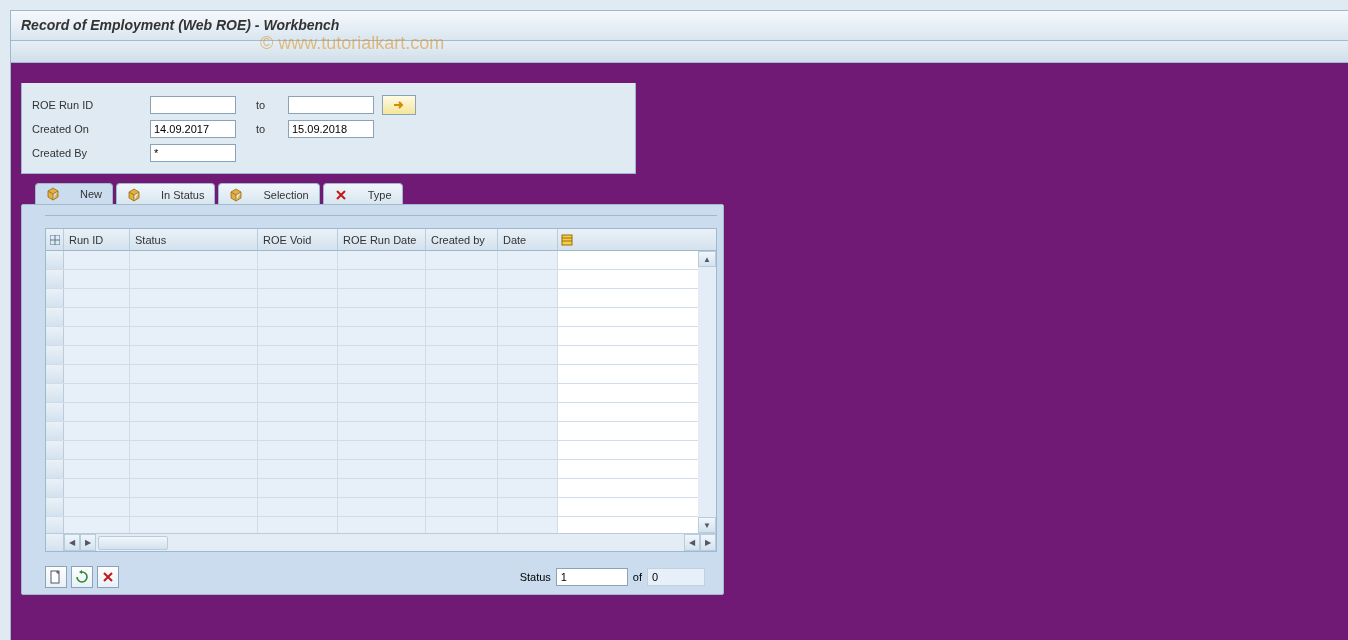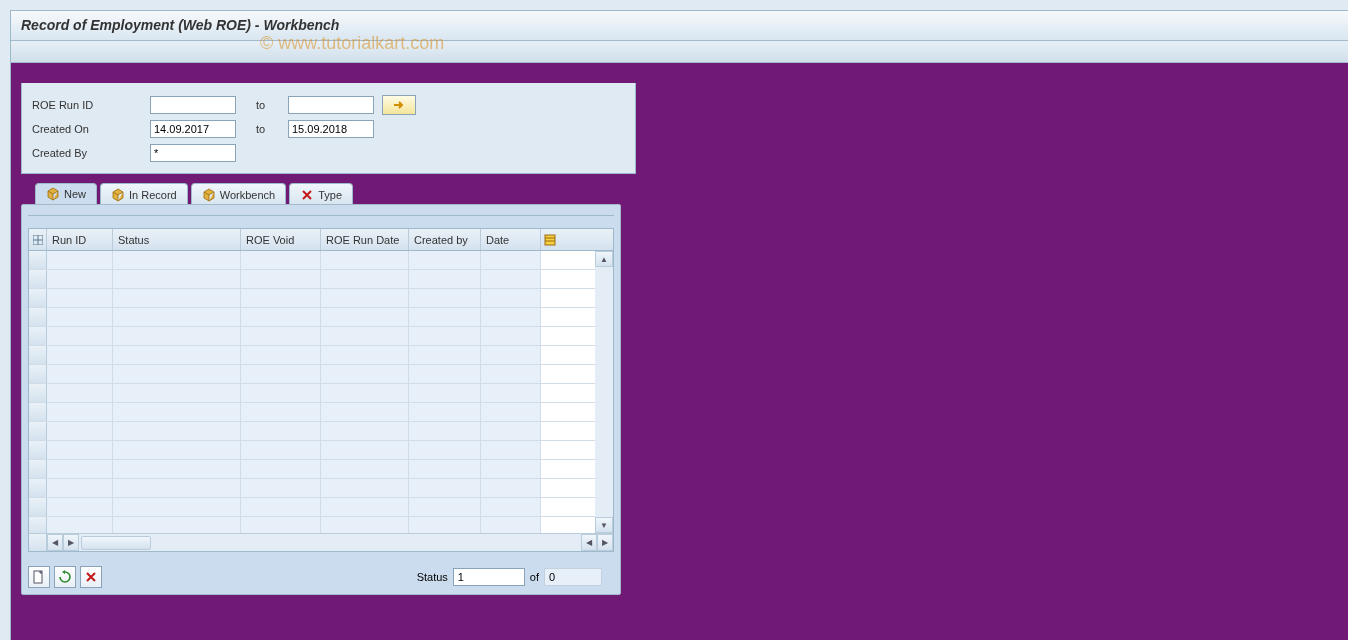--- a/index.html
+++ b/index.html
@@ -93,43 +93,43 @@
   border: 1px solid #8aa3b9;
   background: linear-gradient(#fefbe6, #f5e59a);
   display: inline-flex;
   align-items: center;
   justify-content: center;
   cursor: pointer;
 }
 
 
 .tab-panel {
-  width: 600px;
+  width: 703px;
   background: #cadced;
   border: 1px solid #a3b9cc;
   border-radius: 2px;
-  padding: 8px 6px 6px 6px;
+  padding: 8px 6px 6px 23px;
   position: relative;
 }
 .tab-strip {
   position: absolute;
   top: -21px; left: 14px;
   display: flex;
   gap: 3px;
 }
 .tab {
   height: 22px;
   padding: 0 10px;
   border: 1px solid #9fb9cc;
   border-bottom: none;
   background: linear-gradient(#f0f6fb, #d7e5ef);
   border-radius: 4px 4px 0 0;
   display: flex;
   align-items: center;
-  gap: 4px;
+  gap: 20px;
   color: #333;
   cursor: pointer;
   font-size: 11px;
 }
 .tab.active {
   background: #cadced;
   border-bottom: 1px solid #cadced;
   margin-bottom: -1px;
 }
 .tab-area {
@@ -250,27 +250,27 @@
         <div class="tab active">
           <svg class="ic" viewBox="0 0 14 14">
               <path d="M7 1 L12 4 L7 7 L2 4 Z M2 4 L2 10 L7 13 L7 7 M12 4 L12 10 L7 13" fill="#e0b040" stroke="#9c6b10" stroke-width="0.8"></path>
             </svg>
           <span>New</span>
         </div>
         <div class="tab">
           <svg class="ic" viewBox="0 0 14 14">
               <path d="M7 1 L12 4 L7 7 L2 4 Z M2 4 L2 10 L7 13 L7 7 M12 4 L12 10 L7 13" fill="#e0b040" stroke="#9c6b10" stroke-width="0.8"></path>
             </svg>
-          <span>In Record</span>
+          <span>In Status</span>
         </div>
         <div class="tab">
           <svg class="ic" viewBox="0 0 14 14">
               <path d="M7 1 L12 4 L7 7 L2 4 Z M2 4 L2 10 L7 13 L7 7 M12 4 L12 10 L7 13" fill="#e0b040" stroke="#9c6b10" stroke-width="0.8"></path>
             </svg>
-          <span>Workbench</span>
+          <span>Selection</span>
         </div>
         <div class="tab">
           <svg class="ic" viewBox="0 0 14 14">
               <path d="M3 3 L11 11 M11 3 L3 11" stroke="#c41818" stroke-width="2"></path>
             </svg>
           <span>Type</span>
         </div>
       </div>
 
       <div class="tab-panel">

